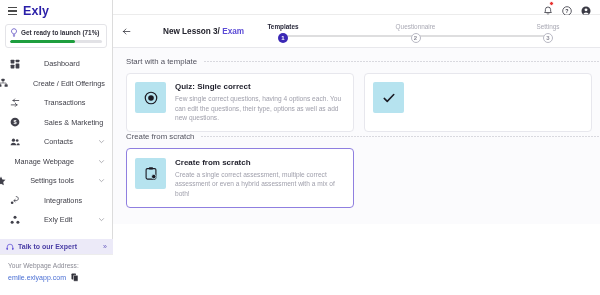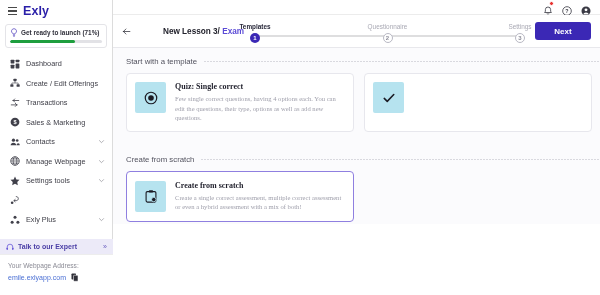--- a/index.html
+++ b/index.html
@@ -37,23 +37,24 @@
   .bulb { width:8px; height:9px; flex:none; }
   .launch-text { font-size:6.4px; font-weight:700; color:#2f2f3a; white-space:nowrap; }
   .prog-track {
     margin-top:3px; height:3px; width:100%;
     background:#e2e2e6; border-radius:2px; overflow:hidden;
   }
   .prog-fill { height:100%; background:#1e9e3e; border-radius:2px; }
 
   .nav { margin-top: 6px; display:flex; flex-direction:column; }
   .nav-item {
-    display:flex; align-items:center; gap:6px;
+    display:flex; align-items:center; gap:24px;
     height: 19.5px; padding: 0 7px 0 9px;
     cursor:pointer;
+    justify-content:flex-end;
   }
   .nav-ico { width:11px; height:11px; flex:none; display:flex; align-items:center; justify-content:center; }
   .nav-label { font-size:7.3px; color:#3d3d46; white-space:nowrap; flex:1; }
   .chev { width:7px; height:7px; flex:none; opacity:.65; }
 
   .expert {
     position:absolute; left:0; bottom:41px;
     width:113px; height:15px;
     background:#eceaf8;
     display:flex; align-items:center; gap:4px;
@@ -134,25 +135,25 @@
   .card {
     flex:1; background:#fff; border:1px solid #e7e7ed; border-radius:4px;
     padding: 8px; display:flex; gap:9px; cursor:pointer; min-width:0;
   }
   .card.selected { border:1px solid #8f7fe0; }
   .card.single { max-width:228px; }
   .card-ico {
     width:31px; height:31px; background:#b6e3ef; border-radius:2px;
     flex:none; display:flex; align-items:center; justify-content:center;
   }
-  .card-body { min-width:0;font-family:Liberation Serif, serif; }
+  .card-body { min-width:0; }
   .card-title { font-size:8px; font-weight:700; color:#1f1f2b; margin-bottom:3px; }
   .card-desc { font-size:6.6px; line-height:1.45; color:#a0a0ac; }
 
-  .scratch-wrap { margin-top:23px; }
+  .scratch-wrap { margin-top:0; }
   .card.scratch { max-width:228px; flex:none; width:228px; padding:9px 8px; }
 </style>
 </head>
 <body>
 
 <div class="app">
 
   <aside class="sidebar">
 
     <div class="brand-row">
@@ -266,31 +267,32 @@
       </div>
 
       <div class="nav-item">
         <span class="nav-ico">
           <svg viewBox="0 0 16 16" width="10" height="10">
             <path d="M10 2.5c2 0 3.3 1.4 3.3 3.2S12 9 10 9H6.5" stroke="#40404a" stroke-width="1.3" fill="none" stroke-linecap="round"></path>
             <path d="M8.2 7.2L6.2 9l2 1.8" stroke="#40404a" stroke-width="1.3" fill="none" stroke-linecap="round" stroke-linejoin="round"></path>
             <circle cx="3.4" cy="12.4" r="2.1" fill="#40404a"></circle>
           </svg>
         </span>
+        <span class="nav-label">Integrations</span>
       </div>
 
       <div class="nav-item">
         <span class="nav-ico">
           <svg viewBox="0 0 16 16" width="10" height="10">
             <circle cx="8" cy="3.4" r="2.4" fill="#40404a"></circle>
             <circle cx="3.4" cy="11.6" r="2.4" fill="#40404a"></circle>
             <circle cx="12.6" cy="11.6" r="2.4" fill="#40404a"></circle>
           </svg>
         </span>
-        <span class="nav-label">Exly Plus</span>
+        <span class="nav-label">Exly Edit</span>
         <svg class="chev" viewBox="0 0 12 12">
           <path d="M2.5 4.5L6 8l3.5-3.5" stroke="#6b6b75" stroke-width="1.4" fill="none" stroke-linecap="round" stroke-linejoin="round"></path>
         </svg>
       </div>
 
     </nav>
 
     <div class="expert">
       <svg class="expert-ico" viewBox="0 0 16 16">
         <path d="M2.4 10V8a5.6 5.6 0 0 1 11.2 0v2" fill="none" stroke="#5b4bd6" stroke-width="1.4"></path>
@@ -359,21 +361,20 @@
             <span class="dot idle">2</span>
           </div>
           <div class="connector"></div>
           <div class="step">
             <span class="step-lbl idle">Settings</span>
             <span class="dot idle">3</span>
           </div>
         </div>
       </div>
 
-      <button class="next-btn">Next</button>
     </div>
 
     <main class="main">
 
       <div class="section-head">
         <span class="section-title">Start with a template</span>
         <span class="dots-line"></span>
       </div>
 
       <div class="cards">

